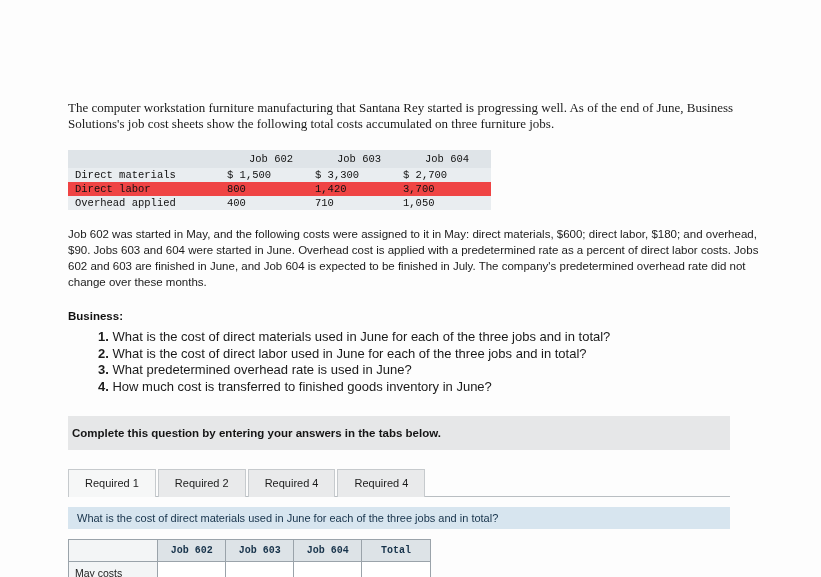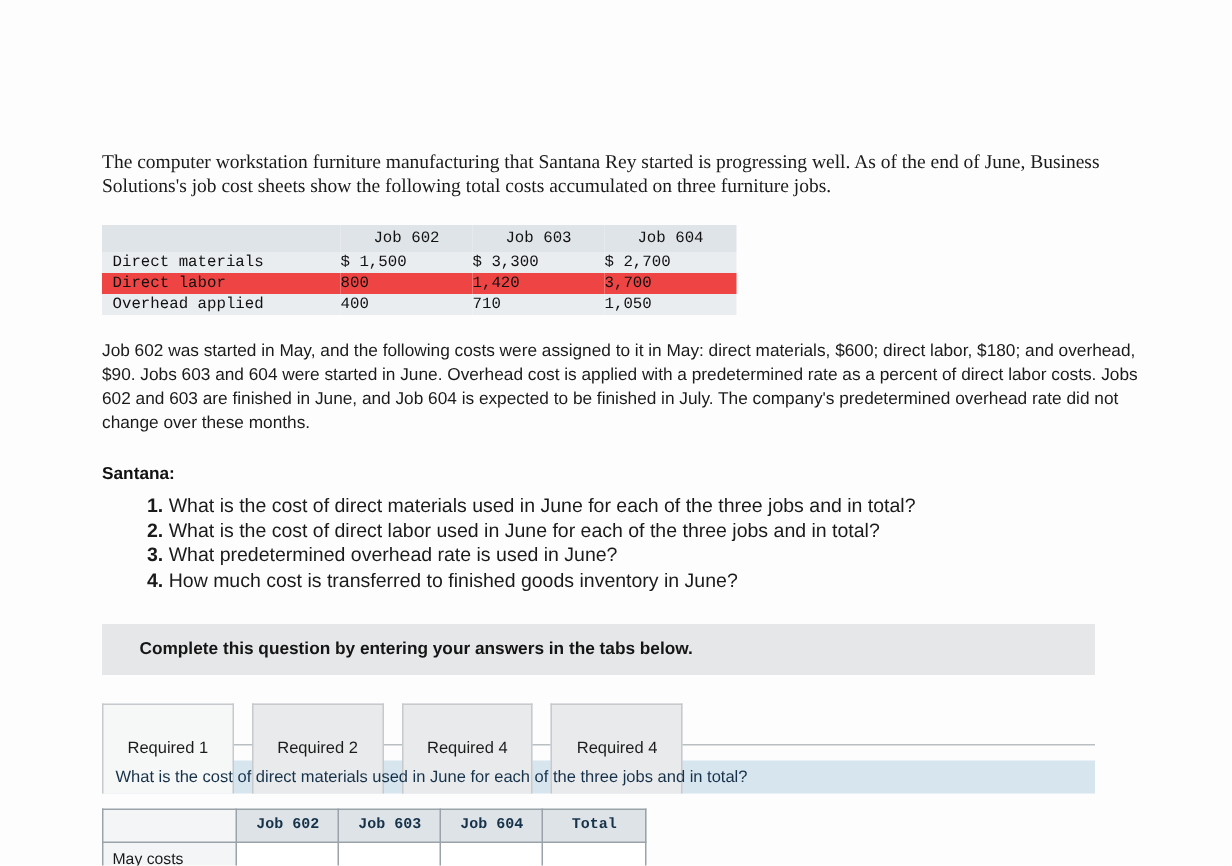--- a/index.html
+++ b/index.html
@@ -100,42 +100,42 @@
   }
   
   .widget {
     margin-top: 22px;
     width: 662px;
   }
   .widget-banner {
     background: #e6e7e8;
     height: 34px;
     line-height: 34px;
-    padding-left: 25px;
+    padding-left: 4px;
     font-size: 11.5px;
     font-weight: bold;
     color: #151515;
   }
   .tabs {
     margin-top: 19px;
     display: flex;
     border-bottom: 1px solid #b9bec2;
     width: 662px;
     height: 27px;
   }
   .tab {
     font-size: 11px;
     color: #1c1c1c;
-    padding: 16px 16px;
+    padding: 0 16px;
     height: 27px;
     line-height: 27px;
     background: #e9eaeb;
     border: 1px solid #c6cacd;
     border-bottom: none;
-    margin-right: 12px;
+    margin-right: 2px;
   }
   .tab.active {
     background: #f6f7f7;
   }
   .question-bar {
     margin-top: 10px;
     background: #d7e5ef;
     height: 22px;
     line-height: 22px;
     padding-left: 9px;
@@ -209,21 +209,21 @@
         <th class="rowhead">Overhead applied</th>
         <td class="num">400</td>
         <td class="num">710</td>
         <td class="num">1,050</td>
       </tr>
     </tbody>
       </table>
 
     <div class="para">Job 602 was started in May, and the following costs were assigned to it in May: direct materials, $600; direct labor, $180; and overhead, $90. Jobs 603 and 604 were started in June. Overhead cost is applied with a predetermined rate as a percent of direct labor costs. Jobs 602 and 603 are finished in June, and Job 604 is expected to be finished in July. The company's predetermined overhead rate did not change over these months.</div>
 
-    <div class="required-title">Santana:</div>
+    <div class="required-title">Business:</div>
 
     <div class="req-list">
       <div><b>1.</b> <span>What is the cost of direct materials used in June for each of the three jobs and in total?</span></div>
       <div><b>2.</b> <span>What is the cost of direct labor used in June for each of the three jobs and in total?</span></div>
       <div><b>3.</b> <span>What predetermined overhead rate is used in June?</span></div>
       <div><b>4.</b> <span>How much cost is transferred to finished goods inventory in June?</span></div>
     </div>
 
     <div class="widget">
       <div class="widget-banner">Complete this question by entering your answers in the tabs below.</div>

